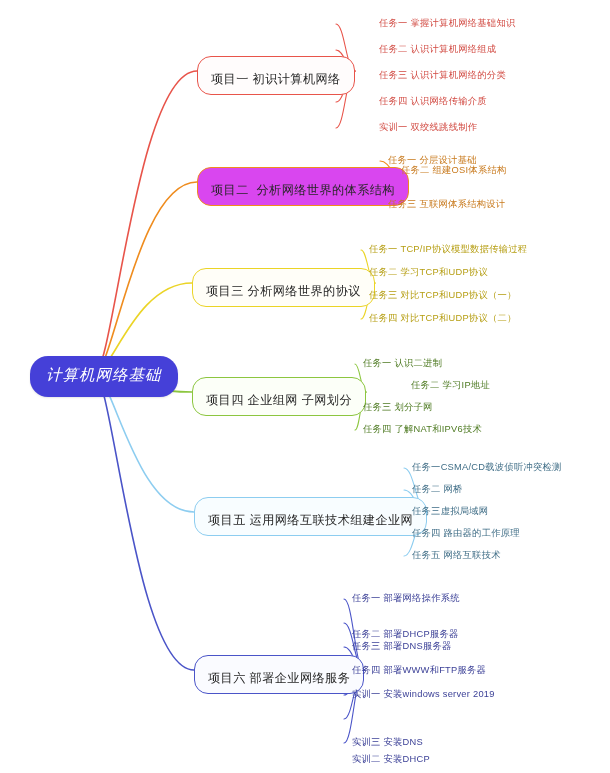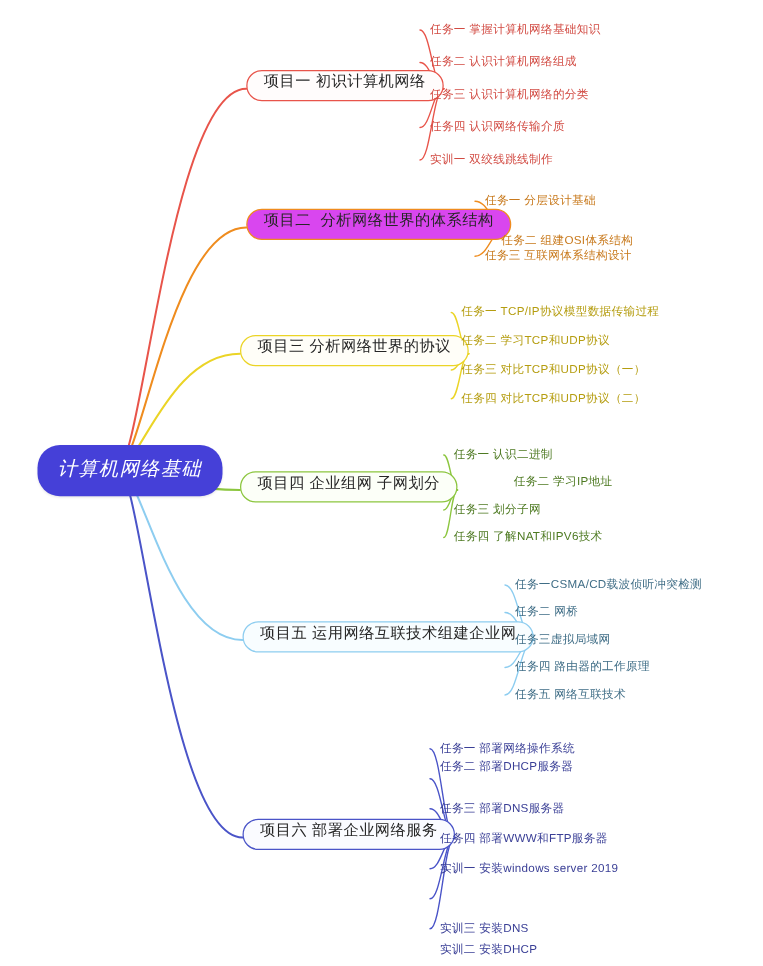--- a/index.html
+++ b/index.html
@@ -39,21 +39,21 @@
     border-radius: 18px;
     padding: 9px 16px 11px 16px;
     font-size: 15.5px;
     letter-spacing: 1px;
     font-weight: 500;
     box-shadow: 0 1px 2px rgba(0,0,0,0.10);
   }
   
   .branch-node {
     border-radius: 14px;
-    padding: 0 13px 6px 13px;
+    padding: 14px 13px 6px 13px;
     font-size: 12.2px;
     background: #ffffff;
     border: 1.4px solid #cccccc;
     color: #262626;
     letter-spacing: 0.4px;
   }
   .branch-node.b1 { border-color: #e8544a; background: #fffcfc; }
   .branch-node.b2 { border-color: #ef8c1e; background: #d946ef; font-family: Liberation Mono, monospace; }
   .branch-node.b3 { border-color: #ebd426; background: #fffef8; }
   .branch-node.b4 { border-color: #8cc63f; background: #fcfff8; }
@@ -63,21 +63,21 @@
   
   .leaf-node {
     position: absolute;
     white-space: nowrap;
     font-size: 9.3px;
     color: #3a3a3a;
     letter-spacing: 0.25px;
     transform: translateY(-50%);
     line-height: 1;
   }
-  .leaf-node.l1 { color: #d24b43; }
+  .leaf-node.l1 { color: #d24b43; margin-left: 35px; }
   .leaf-node.l2 { color: #c8791c; }
   .leaf-node.l3 { color: #b59d10; }
   .leaf-node.l4 { color: #4e7a22; }
   .leaf-node.l5 { color: #3f6d86; }
   .leaf-node.l6 { color: #3a3f96; }
 </style>
 </head>
 <body>
 
 <div id="mindmap">
@@ -146,36 +146,36 @@
         <span>项目六  部署企业网络服务</span>
       </div>
     </div>
   <div id="leaf-layer">
       <div class="leaf-node l1" style="left: 344px; top: 24px;">任务一  掌握计算机网络基础知识</div>
       <div class="leaf-node l1" style="left: 344px; top: 50px;">任务二  认识计算机网络组成</div>
       <div class="leaf-node l1" style="left: 344px; top: 76px;">任务三  认识计算机网络的分类</div>
       <div class="leaf-node l1" style="left: 344px; top: 102px;">任务四  认识网络传输介质</div>
       <div class="leaf-node l1" style="left: 344px; top: 128px;">实训一  双绞线跳线制作</div>
       <div class="leaf-node l2" style="left: 388px; top: 161px;">任务一  分层设计基础</div>
-      <div class="leaf-node l2" style="left: 388px; top: 193px; padding-left: 13px;">任务二  组建OSI体系结构</div>
+      <div class="leaf-node l2" style="left: 388px; top: 171px; padding-left: 13px;">任务二  组建OSI体系结构</div>
       <div class="leaf-node l2" style="left: 388px; top: 205px;">任务三  互联网体系结构设计</div>
       <div class="leaf-node l3" style="left: 369px; top: 250px;">任务一  TCP/IP协议模型数据传输过程</div>
       <div class="leaf-node l3" style="left: 369px; top: 273px;">任务二  学习TCP和UDP协议</div>
       <div class="leaf-node l3" style="left: 369px; top: 296px;">任务三  对比TCP和UDP协议（一）</div>
       <div class="leaf-node l3" style="left: 369px; top: 319px;">任务四  对比TCP和UDP协议（二）</div>
       <div class="leaf-node l4" style="left: 363px; top: 364px;">任务一  认识二进制</div>
       <div class="leaf-node l4" style="left: 363px; top: 386px; margin-left: 48px;">任务二  学习IP地址</div>
       <div class="leaf-node l4" style="left: 363px; top: 408px; text-align: right;">任务三  划分子网</div>
       <div class="leaf-node l4" style="left: 363px; top: 430px;">任务四  了解NAT和IPV6技术</div>
       <div class="leaf-node l5" style="left: 412px; top: 468px;">任务一CSMA/CD载波侦听冲突检测</div>
       <div class="leaf-node l5" style="left: 412px; top: 490px;">任务二  网桥</div>
       <div class="leaf-node l5" style="left: 412px; top: 512px;">任务三虚拟局域网</div>
       <div class="leaf-node l5" style="left: 412px; top: 534px;">任务四  路由器的工作原理</div>
       <div class="leaf-node l5" style="left: 412px; top: 556px;">任务五  网络互联技术</div>
       <div class="leaf-node l6" style="left: 352px; top: 599px;">任务一  部署网络操作系统</div>
-      <div class="leaf-node l6" style="left: 352px; top: 614px;">任务二  部署DHCP服务器</div>
+      <div class="leaf-node l6" style="left: 352px; top: 635px;">任务二  部署DHCP服务器</div>
       <div class="leaf-node l6" style="left: 352px; top: 647px;">任务三  部署DNS服务器</div>
       <div class="leaf-node l6" style="left: 352px; top: 671px;">任务四  部署WWW和FTP服务器</div>
       <div class="leaf-node l6" style="left: 352px; top: 695px;">实训一  安装windows server 2019</div>
       <div class="leaf-node l6" style="left: 352px; top: 760px;">实训二  安装DHCP</div>
       <div class="leaf-node l6" style="left: 352px; top: 743px;">实训三  安装DNS</div>
     </div>
 </div>
 
 </body></html>

